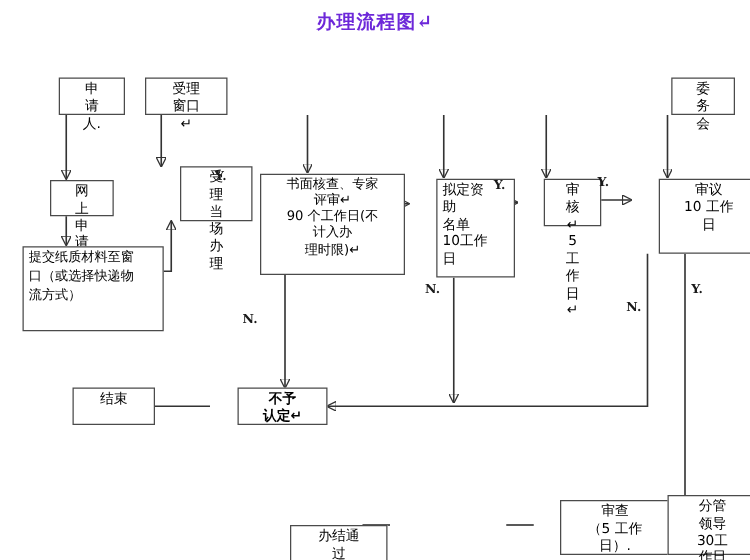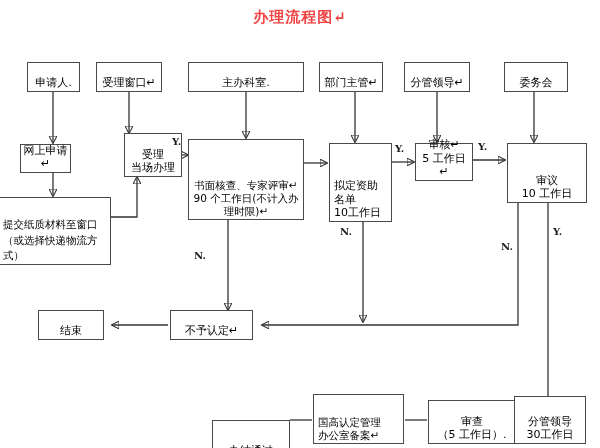--- a/index.html
+++ b/index.html
@@ -17,38 +17,39 @@
   }
   #title {
     position: absolute;
     left: 0;
     top: 8px;
     width: 600px;
     text-align: center;
     font-family: "DejaVu Serif", "Liberation Serif", serif;
     font-weight: bold;
     font-size: 15px;
-    color: #ef4444;
+    color: #6d28d9;
     letter-spacing: 1px;
   }
   .node {
     position: absolute;
     box-sizing: border-box;
     border: 1px solid #4a4a4a;
     background: #ffffff;
     color: #000000;
     display: flex;
     flex-direction: column;
     align-items: center;
-    justify-content: flex-end;
+    justify-content: flex-start;
     text-align: center;
     font-size: 11px;
     line-height: 1.25;
-    padding: 1px 2px;
+    padding: 1px 19px;
     white-space: pre-line;
+    margin-left: 20px;
   }
   .node.small { font-size: 10.5px; }
   .node.align-left {
     align-items: flex-start;
     text-align: left;
     padding-left: 4px;
   }
   .edge-label {
     position: absolute;
     font-family: "DejaVu Serif", "Liberation Serif", serif;
@@ -111,30 +112,21 @@
     <line x1="427" y1="420" x2="405" y2="420"></line>
     <line x1="312" y1="420" x2="290" y2="420"></line>
   </svg>
 
   <div class="node" style="left:27px; top:62px; width:53px; height:30px;">
     <span>申请人.</span>
   </div>
   <div class="node" style="left:96px; top:62px; width:66px; height:30px;">
     <span>受理窗口↵</span>
   </div>
-  <div class="node" style="left:188px; top:62px; width:116px; height:30px;">
-    <span>主办科室.</span>
-  </div>
-  <div class="node" style="left:319px; top:62px; width:64px; height:30px;">
-    <span>部门主管↵</span>
-  </div>
-  <div class="node" style="left:404px; top:62px; width:66px; height:30px;">
-    <span>分管领导↵</span>
-  </div>
-  <div class="node" style="left:504px; top:62px; width:64px; height:30px;">
+  <div class="node" style="left:517px; top:62px; width:51px; height:30px;">
     <span>委务会</span>
   </div>
 
   <div class="node" style="left:20px; top:144px; width:51px; height:29px;">
     <span>网上申请↵</span>
   </div>
 
   <div class="node small align-left" style="left:-2px; top:197px; width:113px; height:68px; line-height:1.45;">
     <span>提交纸质材料至窗口（或选择快递物流方式）</span>
   </div>
@@ -149,46 +141,42 @@
 90 个工作日(不计入办
 理时限)↵</span>
   </div>
 
   <div class="node align-left" style="left:329px; top:143px; width:63px; height:79px;">
     <span>拟定资助
 名单
 10工作日</span>
   </div>
 
-  <div class="node" style="left:415px; top:143px; width:58px; height:38px;">
+  <div class="node" style="left:415px; top:143px; width:46px; height:38px;">
     <span>审核↵
 5 工作日↵</span>
   </div>
 
   <div class="node" style="left:507px; top:143px; width:80px; height:60px;">
     <span>审议
 10 工作日</span>
   </div>
 
-  <div class="node" style="left:170px; top:310px; width:83px; height:30px;">
+  <div class="node" style="left:170px; top:310px; width:72px; height:30px;font-weight:bold;">
     <span>不予认定↵</span>
   </div>
 
   <div class="node" style="left:38px; top:310px; width:66px; height:30px;">
     <span>结束</span>
   </div>
 
   <div class="node" style="left:212px; top:420px; width:78px; height:40px;">
     <span>办结通过</span>
   </div>
 
-  <div class="node small align-left" style="left:313px; top:394px; width:91px; height:50px;">
-    <span>国高认定管理
-办公室备案↵</span>
-  </div>
 
   <div class="node" style="left:428px; top:400px; width:88px; height:44px;">
     <span>审查
 （5 工作日）.</span>
   </div>
 
   <div class="node" style="left:514px; top:396px; width:72px; height:48px;">
     <span>分管领导
 30工作日</span>
   </div>

